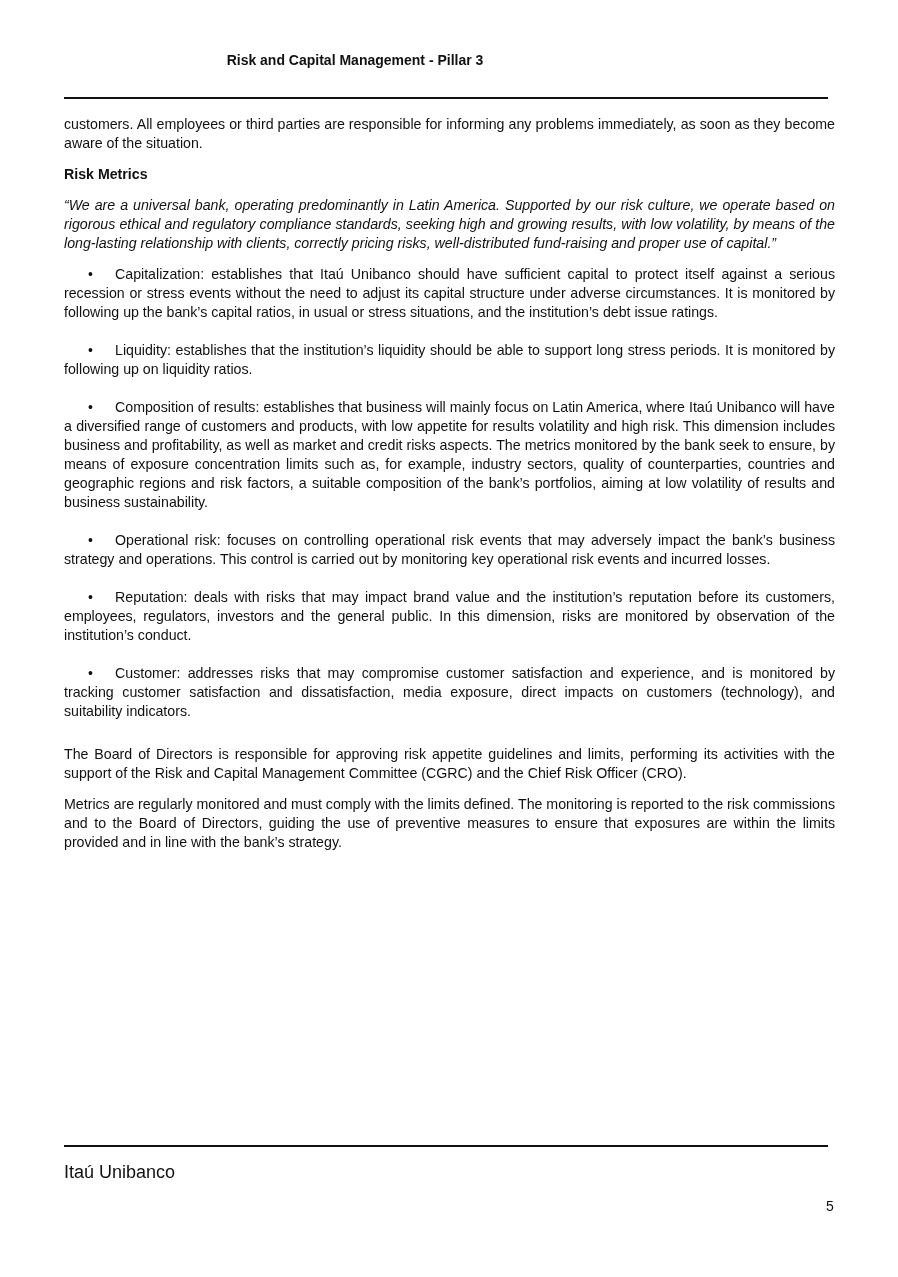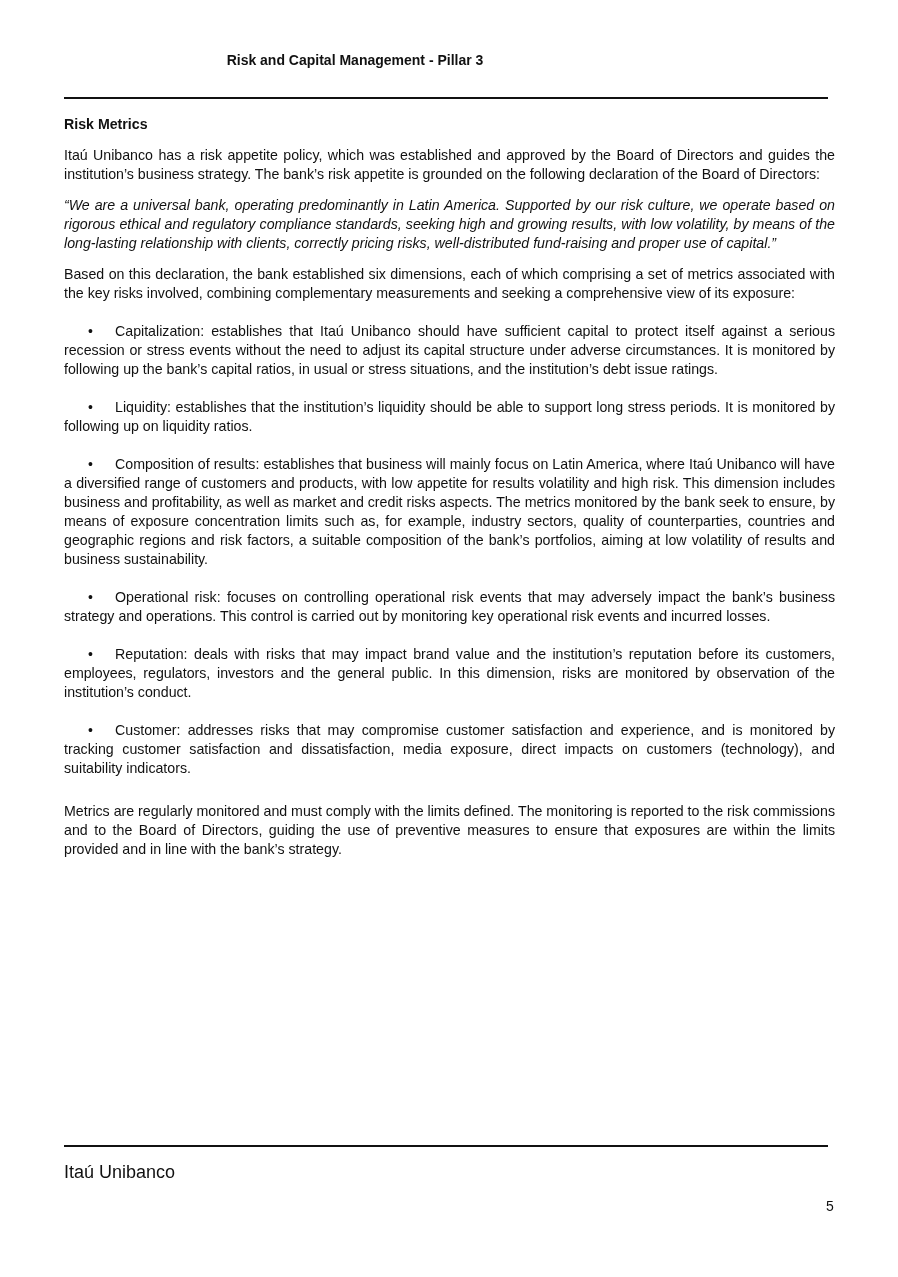--- a/index.html
+++ b/index.html
@@ -18,30 +18,30 @@
   .footer-brand { position: absolute; top: 1162px; left: 64px; font-size: 18px; }
   .page-num { position: absolute; top: 1198px; left: 826px; font-size: 14px; }
 </style>
 </head>
 <body>
 
 <div class="header-title">Risk and Capital Management - Pillar 3</div>
 <div class="rule" style="top:97px;"></div>
 
 <div class="content">
+  <p>customers. All employees or third parties are responsible for informing any problems immediately, as soon as they become aware of the situation.</p>
   <div class="h">Risk Metrics</div>
-  <p>Itaú Unibanco has a risk appetite policy, which was established and approved by the Board of Directors and guides the institution’s business strategy. The bank’s risk appetite is grounded on the following declaration of the Board of Directors:</p>
   <p class="quote"> “We are a universal bank, operating predominantly in Latin America. Supported by our risk culture, we operate based on rigorous ethical and regulatory compliance standards, seeking high and growing results, with low volatility, by means of the long-lasting relationship with clients, correctly pricing risks, well-distributed fund-raising and proper use of capital.”</p>
-  <p style="margin-bottom:19px;">Based on this declaration, the bank established six dimensions, each of which comprising a set of metrics associated with the key risks involved, combining complementary measurements and seeking a comprehensive view of its exposure:</p>
 
   <div class="bullet"><span class="dot">•</span><span>Capitalization: establishes that Itaú Unibanco should have sufficient capital to protect itself against a serious recession or stress events without the need to adjust its capital structure under adverse circumstances. It is monitored by following up the bank’s capital ratios, in usual or stress situations, and the institution’s debt issue ratings.</span></div>
   <div class="bullet"><span class="dot">•</span><span>Liquidity: establishes that the institution’s liquidity should be able to support long stress periods. It is monitored by following up on liquidity ratios.</span></div>
   <div class="bullet"><span class="dot">•</span><span>Composition of results: establishes that business will mainly focus on Latin America, where Itaú Unibanco will have a diversified range of customers and products, with low appetite for results volatility and high risk. This dimension includes business and profitability, as well as market and credit risks aspects. The metrics monitored by the bank seek to ensure, by means of exposure concentration limits such as, for example, industry sectors, quality of counterparties, countries and geographic regions and risk factors, a suitable composition of the bank’s portfolios, aiming at low volatility of results and business sustainability.</span></div>
   <div class="bullet"><span class="dot">•</span><span>Operational risk: focuses on controlling operational risk events that may adversely impact the bank’s business strategy and operations. This control is carried out by monitoring key operational risk events and incurred losses.</span></div>
   <div class="bullet"><span class="dot">•</span><span>Reputation: deals with risks that may impact brand value and the institution’s reputation before its customers, employees, regulators, investors and the general public. In this dimension, risks are monitored by observation of the institution’s conduct.</span></div>
   <div class="bullet" style="margin-bottom:24px;"><span class="dot">•</span><span>Customer: addresses risks that may compromise customer satisfaction and experience, and is monitored by tracking customer satisfaction and dissatisfaction, media exposure, direct impacts on customers (technology), and suitability indicators.</span></div>
 
+  <p>The Board of Directors is responsible for approving risk appetite guidelines and limits, performing its activities with the support of the Risk and Capital Management Committee (CGRC) and the Chief Risk Officer (CRO).</p>
   <p>Metrics are regularly monitored and must comply with the limits defined. The monitoring is reported to the risk commissions and to the Board of Directors, guiding the use of preventive measures to ensure that exposures are within the limits provided and in line with the bank’s strategy.</p>
 </div>
 
 <div class="rule" style="top:1145px;"></div>
 <div class="footer-brand">Itaú Unibanco</div>
 <div class="page-num">5</div>
 
 </body></html>

